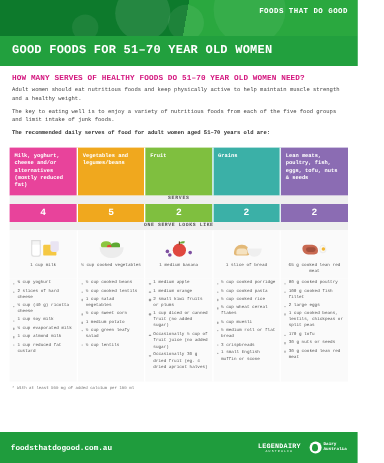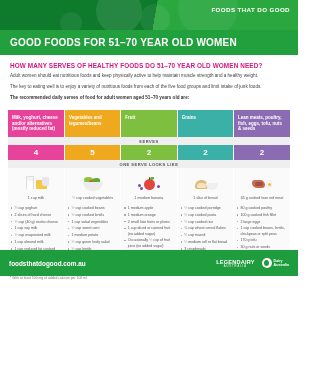--- a/index.html
+++ b/index.html
@@ -3,21 +3,21 @@
 <meta charset="utf-8">
 <style>
   * { box-sizing: border-box; }
   html, body { margin:0; padding:0; }
   body {
     width: 298px; height: 386px;
     font-family: "Liberation Sans", sans-serif;
     background: #ffffff;
     overflow: hidden;
   }
-  .page { position: relative; width: 298px; height: 276px; background:#fff; }
+  .page { position: relative; width: 298px; height: 386px; background:#fff;font-family:Liberation Mono, monospace; }
 
   
   .header {
     position: relative;
     height: 30px;
     background: #1f9c3d;
     overflow: hidden;
   }
   .header-bg-dark {
     position:absolute; left:0; top:0; width:100%; height:100%;

